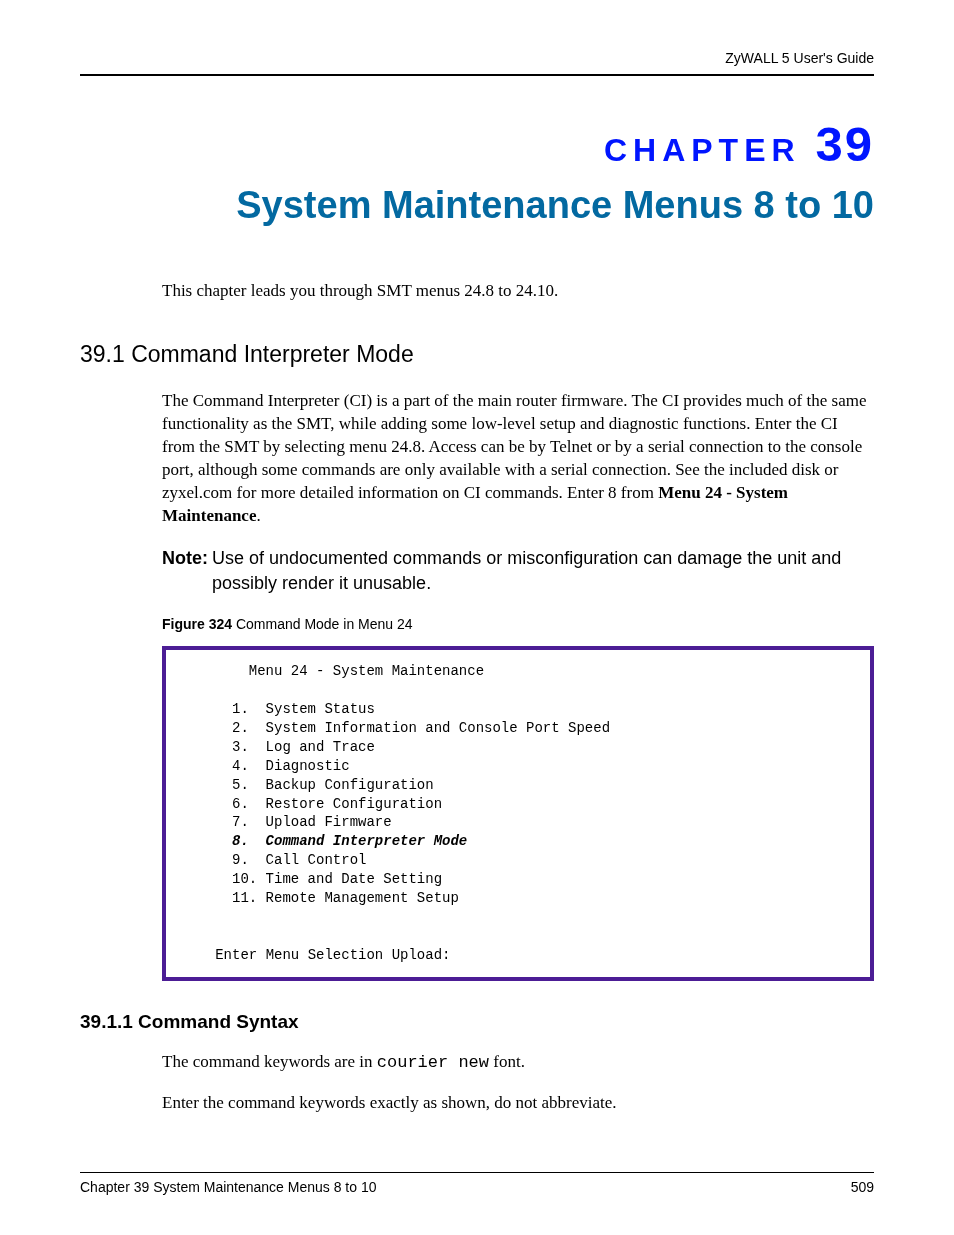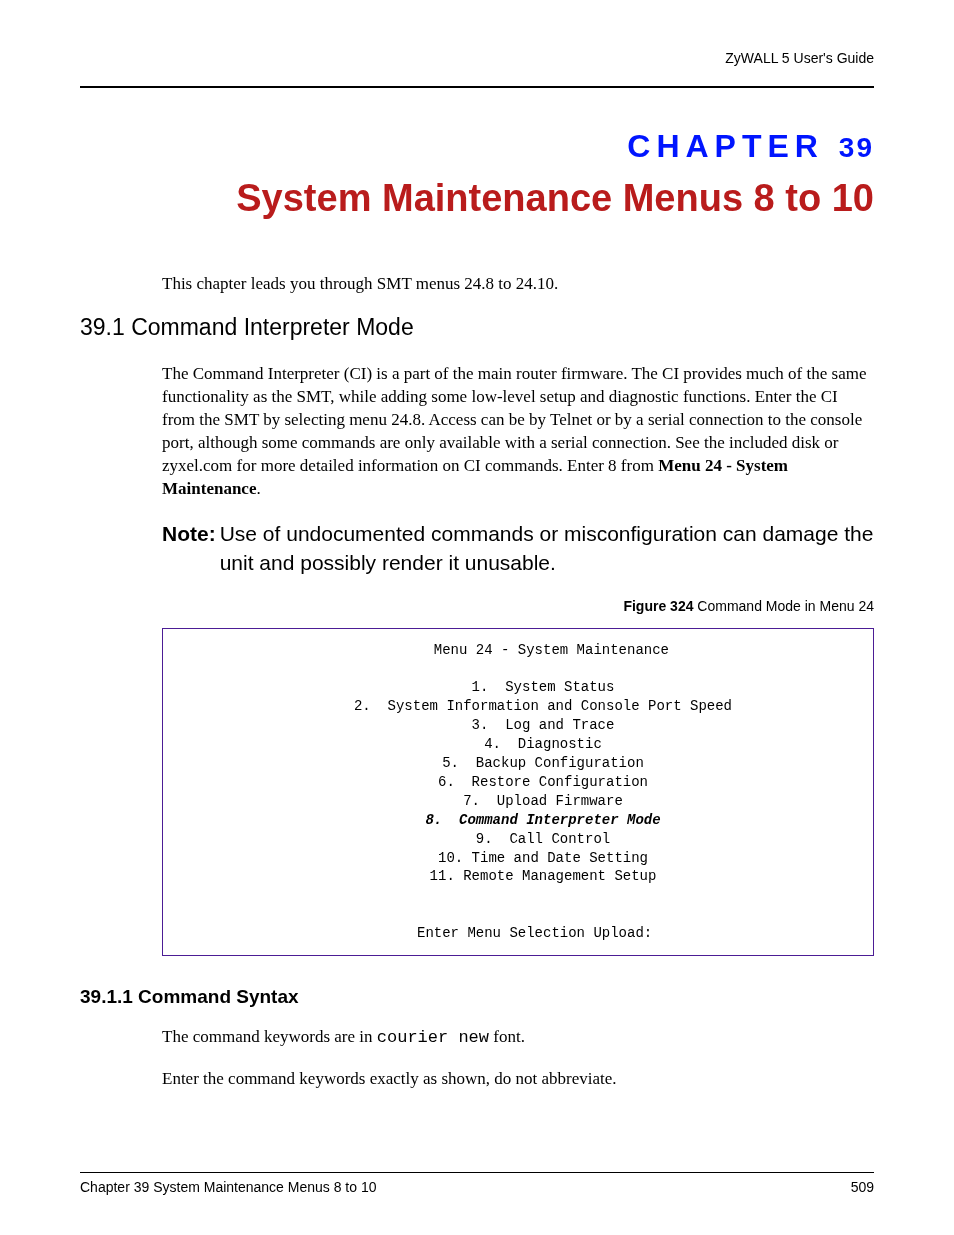--- a/index.html
+++ b/index.html
@@ -10,100 +10,98 @@
       background: #fff;
       width: 954px;
       height: 1235px;
       position: relative;
       padding: 50px 80px 40px 80px;
     }
     .header-right {
       text-align: right;
       font-family: Arial, Helvetica, sans-serif;
       font-size: 14px;
-      padding-bottom: 20px;
+      padding-bottom: 8px;
     }
     .header-rule {
       border: none;
       border-top: 2px solid #000;
       margin-bottom: 40px;
     }
     .chapter-label {
       text-align: right;
       font-family: Arial, Helvetica, sans-serif;
       font-weight: bold;
       color: #0015ff;
       font-size: 32px;
       letter-spacing: 6px;
       margin-bottom: 8px;
     }
     .chapter-label .chapter-num {
-      font-size: 28px;
+      font-size: 49px;
       letter-spacing: 2px;
     }
     .chapter-title {
       text-align: right;
       font-family: Arial, Helvetica, sans-serif;
       font-weight: bold;
-      color: #b91c1c;
+      color: #0369a1;
       font-size: 38px;
       line-height: 1.35;
       margin-bottom: 50px;
     }
     .body-indent {
       margin-left: 82px;
     }
     .intro-para {
       font-size: 17px;
-      margin-bottom: 20px;
+      margin-bottom: 40px;
     }
     .h2 {
       font-family: Arial, Helvetica, sans-serif;
       font-weight: normal;
       font-size: 23px;
       margin-bottom: 22px;
     }
     .para {
       font-size: 17px;
       line-height: 1.35;
       margin-bottom: 18px;
     }
     .para-sub1-bold {
       font-weight: bold;
     }
     .note-block {
       font-family: Arial, Helvetica, sans-serif;
-      font-size: 21px;
+      font-size: 18px;
       line-height: 1.4;
       margin-bottom: 20px;
       display: flex;
     }
     .note-label {
       font-weight: bold;
       white-space: nowrap;
       margin-right: 4px;
     }
     .figure-caption {
       font-family: Arial, Helvetica, sans-serif;
       font-size: 14px;
       margin-bottom: 14px;
-      text-align: right;
     }
     .figure-caption .fig-bold {
       font-weight: bold;
     }
     .code-box {
-      border: 1px solid #4c1d95;
+      border: 4px solid #4c1d95;
       padding: 12px 16px 12px 24px;
       font-family: 'Courier New', Courier, monospace;
       font-size: 14px;
       line-height: 1.35;
       white-space: pre;
       margin-bottom: 30px;
-      text-align: center;
     }
     .code-bold {
       font-weight: bold;
       font-style: italic;
     }
     .h3 {
       font-family: Arial, Helvetica, sans-serif;
       font-weight: bold;
       font-size: 19px;
       margin-bottom: 18px;

